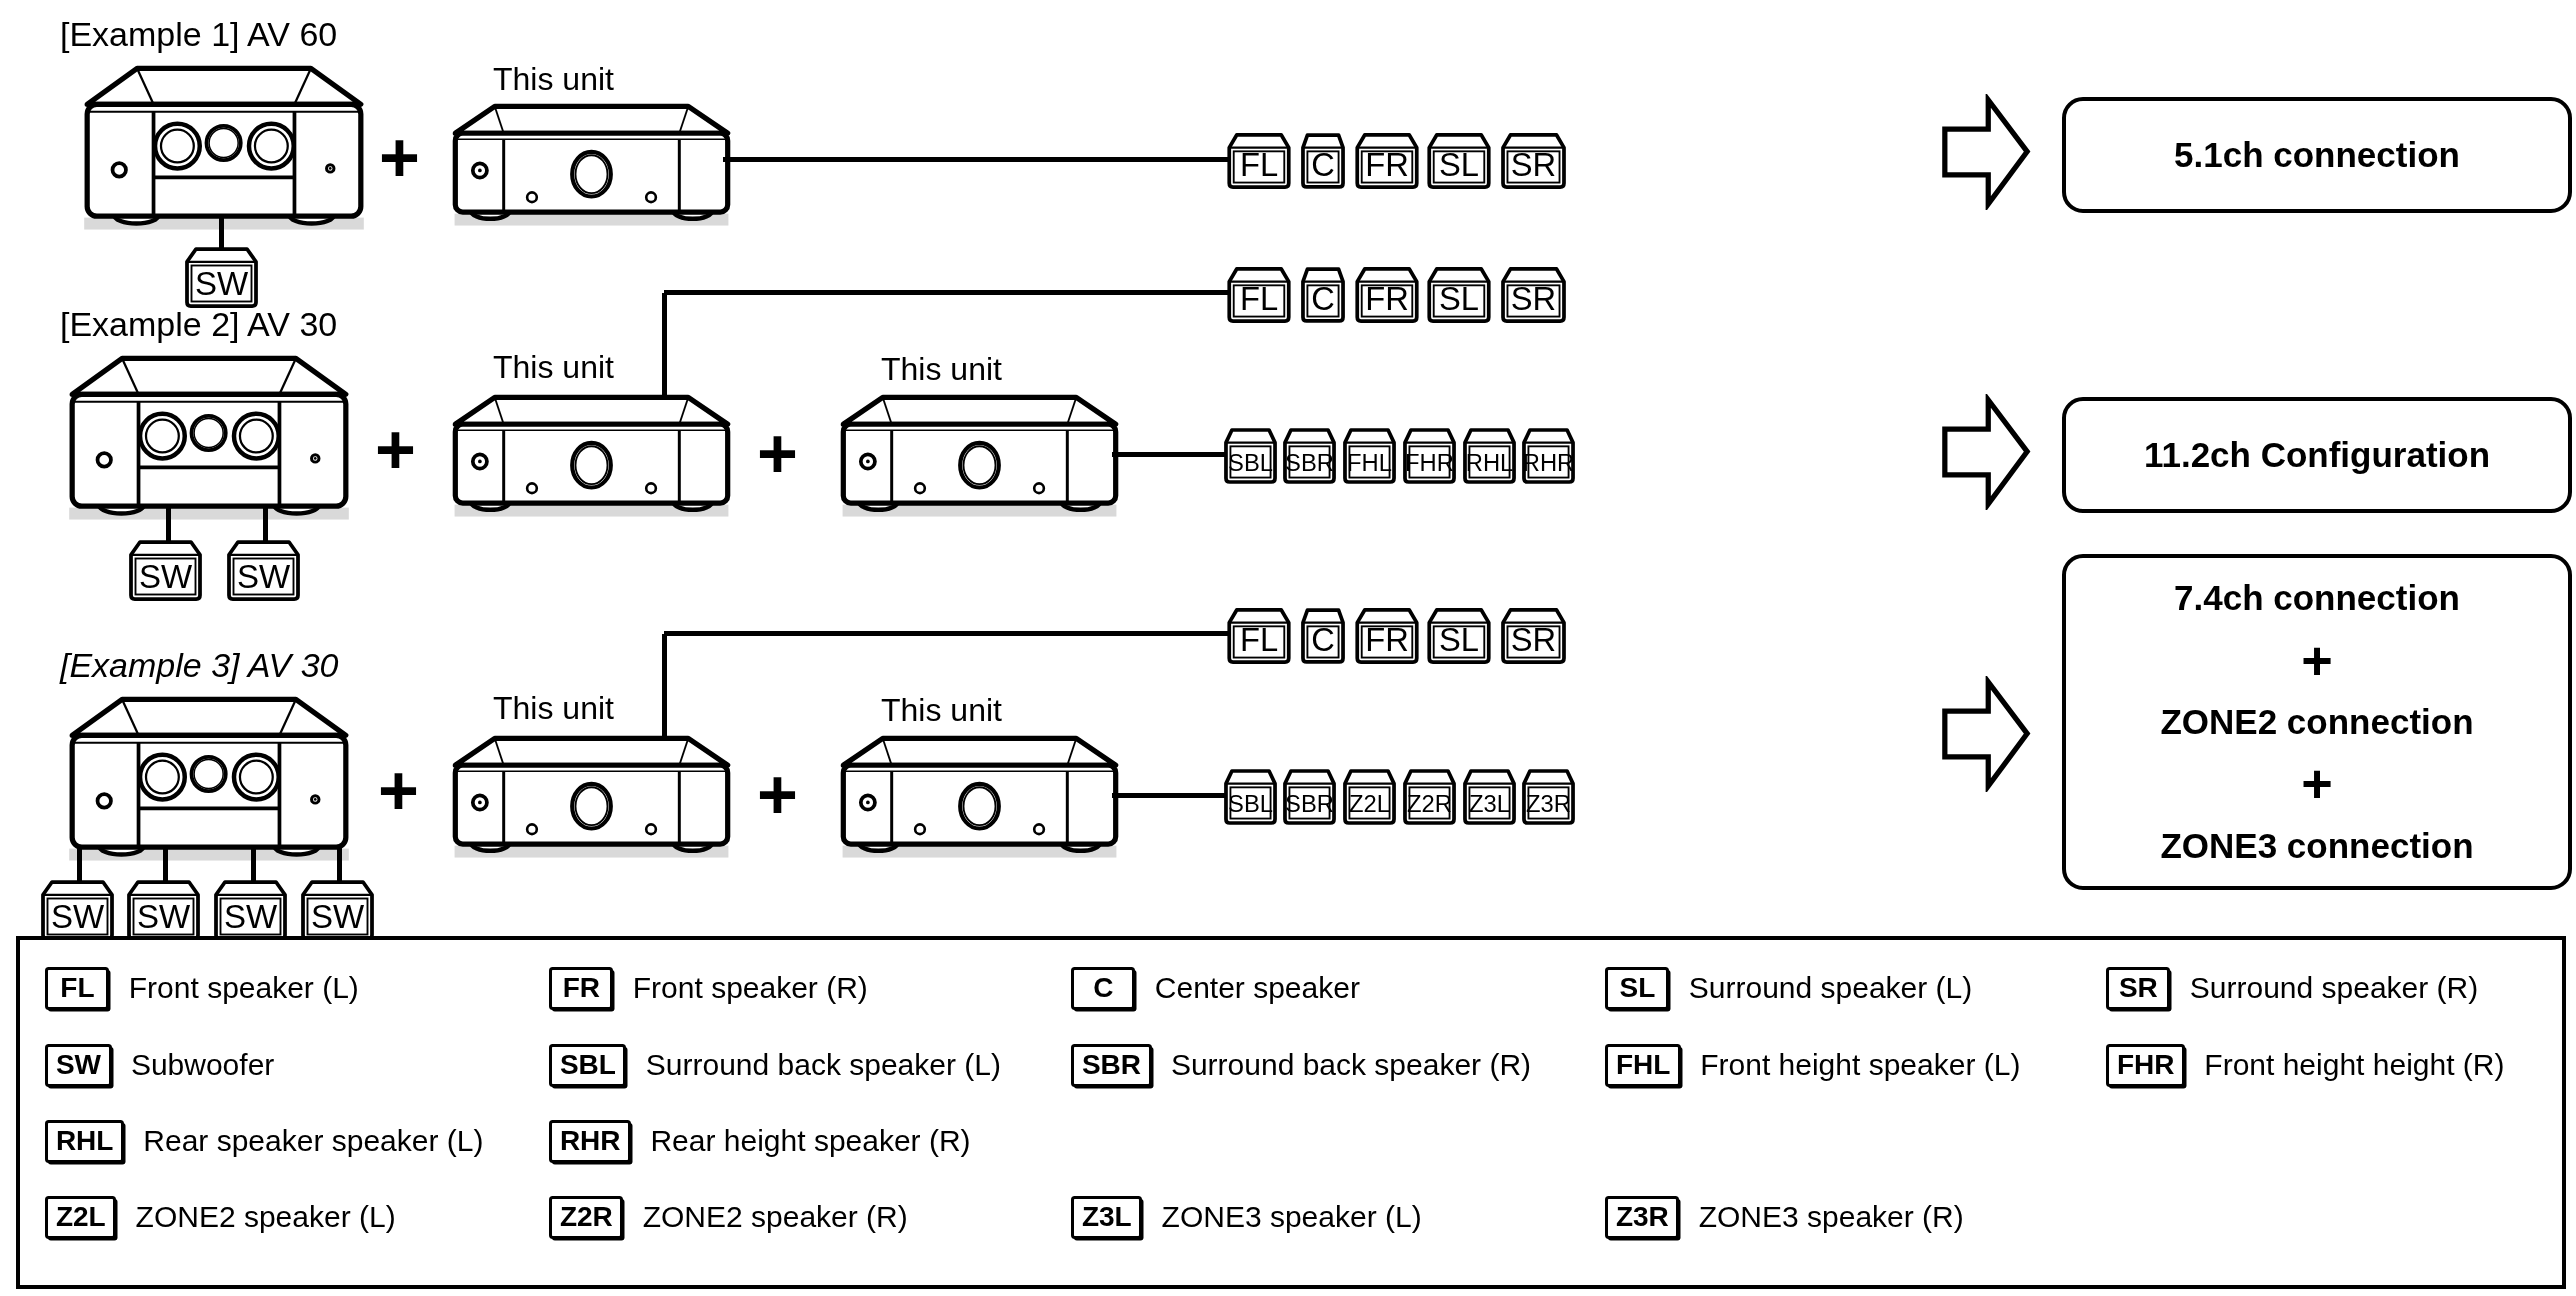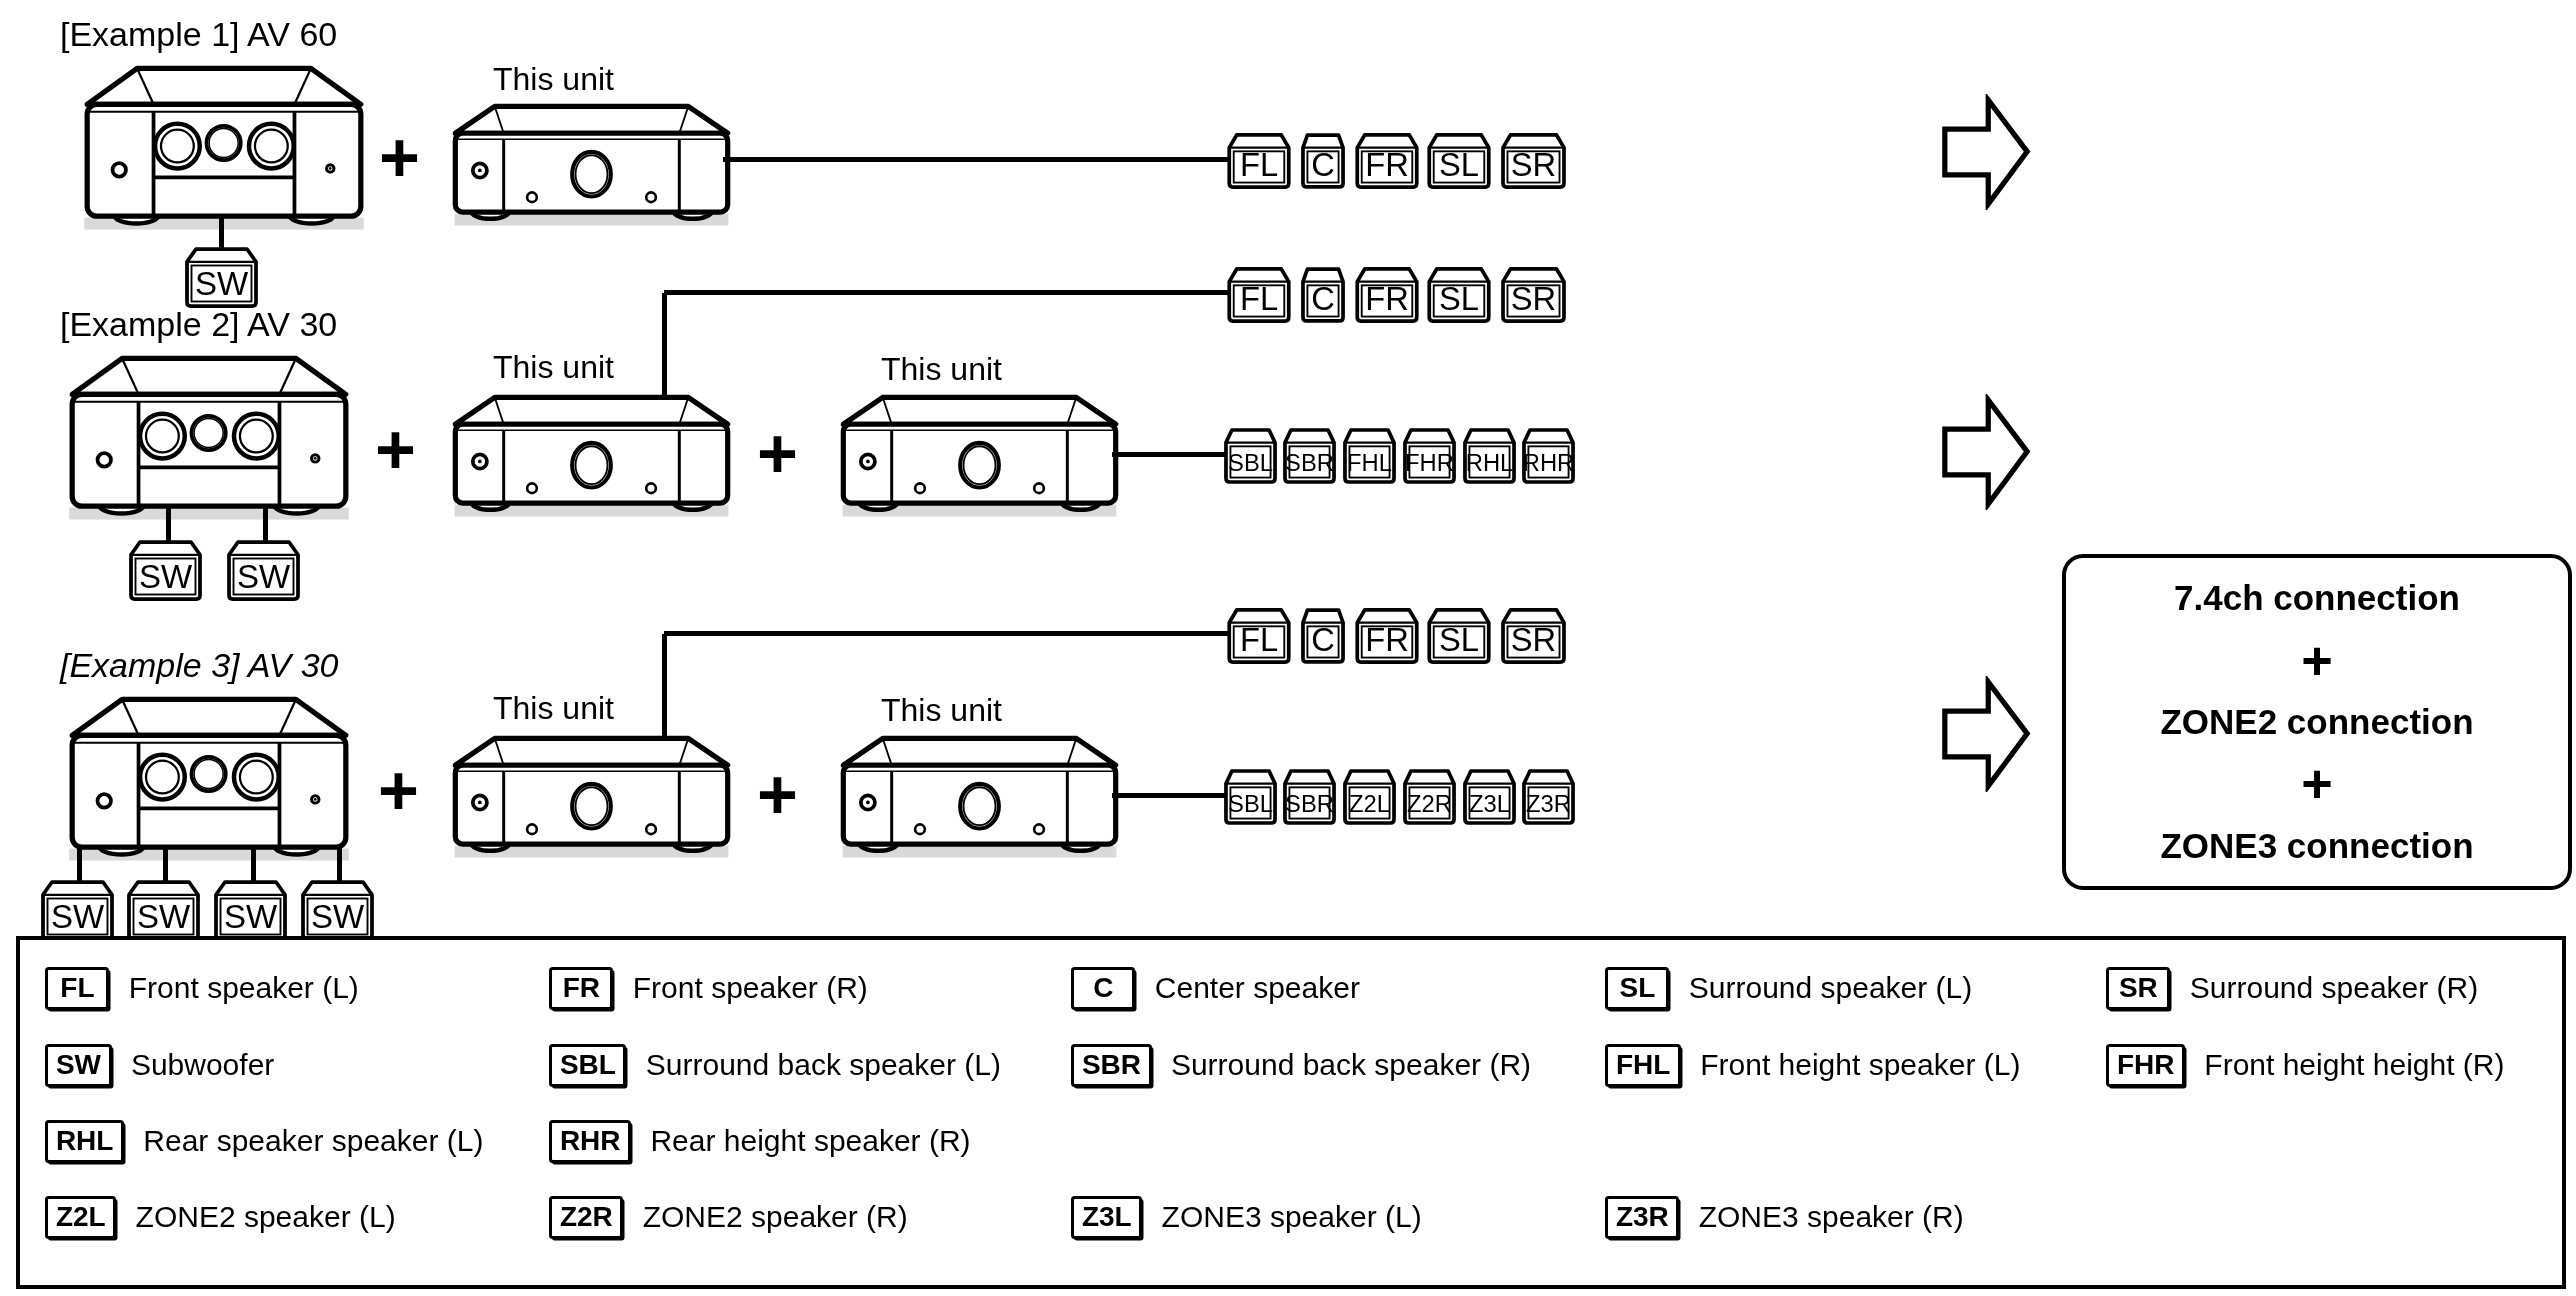--- a/index.html
+++ b/index.html
@@ -108,20 +108,23 @@
         </svg></div>
       <div class="spk" style="left: 1500px; top: 132px;"><svg width="67" height="58" viewBox="0 0 90 78">
           <path d="M 14 4 L 76 4 L 86 21 L 86 69 Q 86 74 81 74 L 9 74 Q 4 74 4 69 L 4 21 Z" fill="#fff" stroke="#000" stroke-width="5" stroke-linejoin="round"></path>
           <line x1="5" y1="21" x2="85" y2="21" stroke="#000" stroke-width="3"></line>
           <rect x="10" y="26" width="70" height="42" fill="none" stroke="#000" stroke-width="2.5"></rect>
           <text x="45" y="59" text-anchor="middle" font-family="Liberation Sans, DejaVu Sans, sans-serif" font-size="44" fill="#000">SR</text>
         </svg></div>
       <div class="dev" style="left: 1941px; top: 94px;"><svg width="90" height="116" viewBox="0 0 120 155">
           <polygon points="5,47 63,47 63,8 115,77 63,147 63,108 5,108" fill="#fff" stroke="#000" stroke-width="7"></polygon>
         </svg></div>
+      <div class="result-box" style="left: 2062px; top: 97px; width: 502px; height: 108px;">
+        <div class="result-line">5.1ch connection</div>
+      </div>
     </div>
     <div class="example-group">
       <div class="ex-label" style="left: 60px; top: 305px;">[Example 2] AV 30</div>
       <div class="dev" style="left: 58px; top: 354px;"><svg width="302" height="173" viewBox="0 0 405 232">
           <rect x="15" y="206" width="375" height="16" fill="#d9d9d9"></rect>
           <ellipse cx="85" cy="202" rx="30" ry="12" fill="#fff" stroke="#000" stroke-width="6"></ellipse>
           <ellipse cx="320" cy="202" rx="30" ry="12" fill="#fff" stroke="#000" stroke-width="6"></ellipse>
           <path d="M86 6 L319 6 L386 54 L19 54 Z" fill="#fff" stroke="#000" stroke-width="7" stroke-linejoin="round"></path>
           <rect x="19" y="54" width="367" height="150" rx="13" fill="#fff" stroke="#000" stroke-width="7"></rect>
           <line x1="19" y1="64" x2="386" y2="64" stroke="#000" stroke-width="2.5"></line>
@@ -259,20 +262,23 @@
         </svg></div>
       <div class="spk" style="left: 1521px; top: 427px;"><svg width="55" height="58" viewBox="0 0 74 78">
           <path d="M 12 4 L 62 4 L 70 21 L 70 69 Q 70 74 65 74 L 9 74 Q 4 74 4 69 L 4 21 Z" fill="#fff" stroke="#000" stroke-width="5" stroke-linejoin="round"></path>
           <line x1="5" y1="21" x2="69" y2="21" stroke="#000" stroke-width="3"></line>
           <rect x="10" y="26" width="54" height="42" fill="none" stroke="#000" stroke-width="2.5"></rect>
           <text x="37" y="59" text-anchor="middle" font-family="Liberation Sans, DejaVu Sans, sans-serif" font-size="32" fill="#000">RHR</text>
         </svg></div>
       <div class="dev" style="left: 1941px; top: 394px;"><svg width="90" height="116" viewBox="0 0 120 155">
           <polygon points="5,47 63,47 63,8 115,77 63,147 63,108 5,108" fill="#fff" stroke="#000" stroke-width="7"></polygon>
         </svg></div>
+      <div class="result-box" style="left: 2062px; top: 397px; width: 502px; height: 108px;">
+        <div class="result-line">11.2ch Configuration</div>
+      </div>
     </div>
     <div class="example-group">
       <div class="ex-label" style="left: 60px; top: 646px; font-style: italic;">[Example 3] AV 30</div>
       <div class="dev" style="left: 58px; top: 695px;"><svg width="302" height="173" viewBox="0 0 405 232">
           <rect x="15" y="206" width="375" height="16" fill="#d9d9d9"></rect>
           <ellipse cx="85" cy="202" rx="30" ry="12" fill="#fff" stroke="#000" stroke-width="6"></ellipse>
           <ellipse cx="320" cy="202" rx="30" ry="12" fill="#fff" stroke="#000" stroke-width="6"></ellipse>
           <path d="M86 6 L319 6 L386 54 L19 54 Z" fill="#fff" stroke="#000" stroke-width="7" stroke-linejoin="round"></path>
           <rect x="19" y="54" width="367" height="150" rx="13" fill="#fff" stroke="#000" stroke-width="7"></rect>
           <line x1="19" y1="64" x2="386" y2="64" stroke="#000" stroke-width="2.5"></line>

